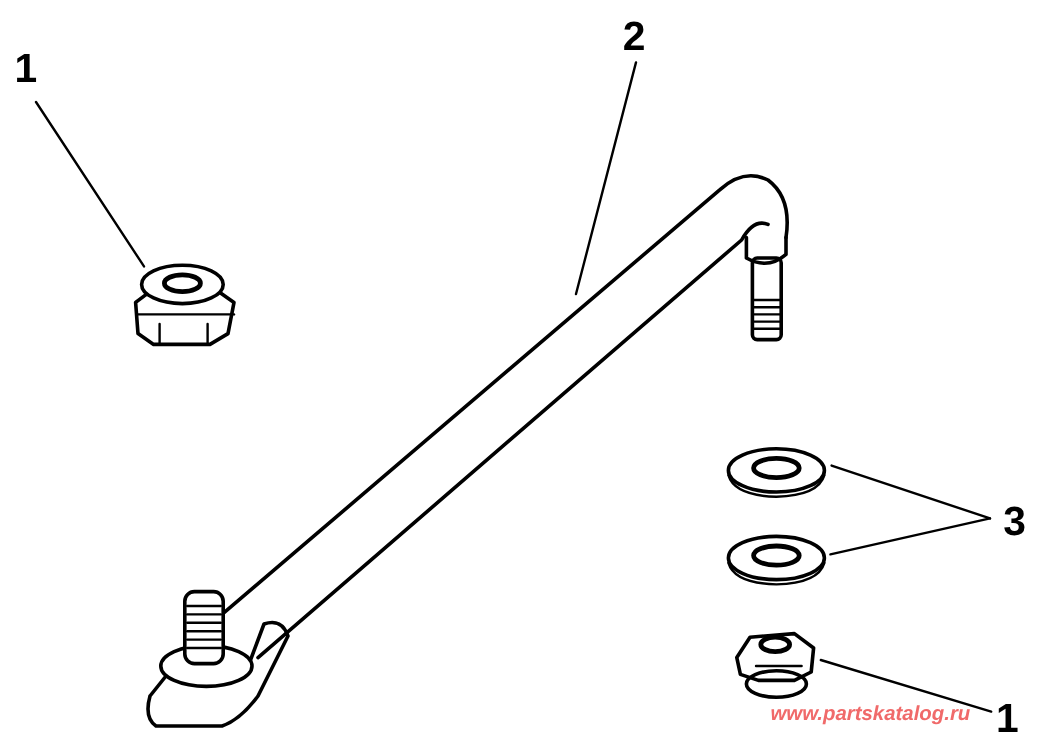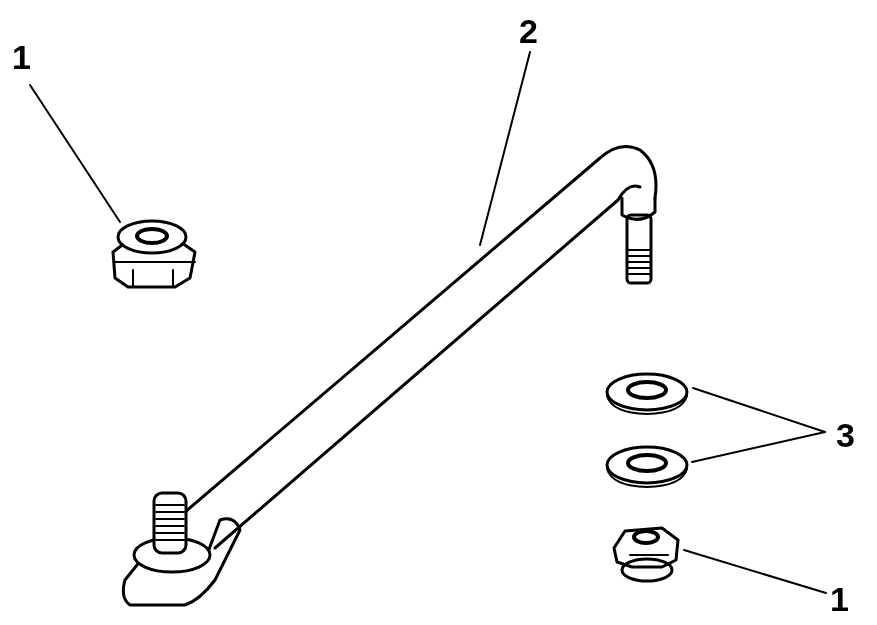--- a/index.html
+++ b/index.html
@@ -73,13 +73,14 @@
       <polygon points="614,548 625,531 662,528 678,540 676,560 662,567 632,567 617,562"></polygon>
       <line x1="630" y1="555" x2="668" y2="555" stroke-width="2"></line>
       <ellipse cx="646" cy="537" rx="12" ry="6" stroke-width="4"></ellipse>
     </g>
   </svg>
 
   <div class="callout" style="left:12px;top:40px;">1</div>
   <div class="callout" style="left:519px;top:14px;">2</div>
   <div class="callout" style="left:836px;top:418px;">3</div>
   <div class="callout" style="left:830px;top:582px;">1</div>
+  <div class="watermark">www.partskatalog.ru</div>
 </div>
 
 </body></html>

